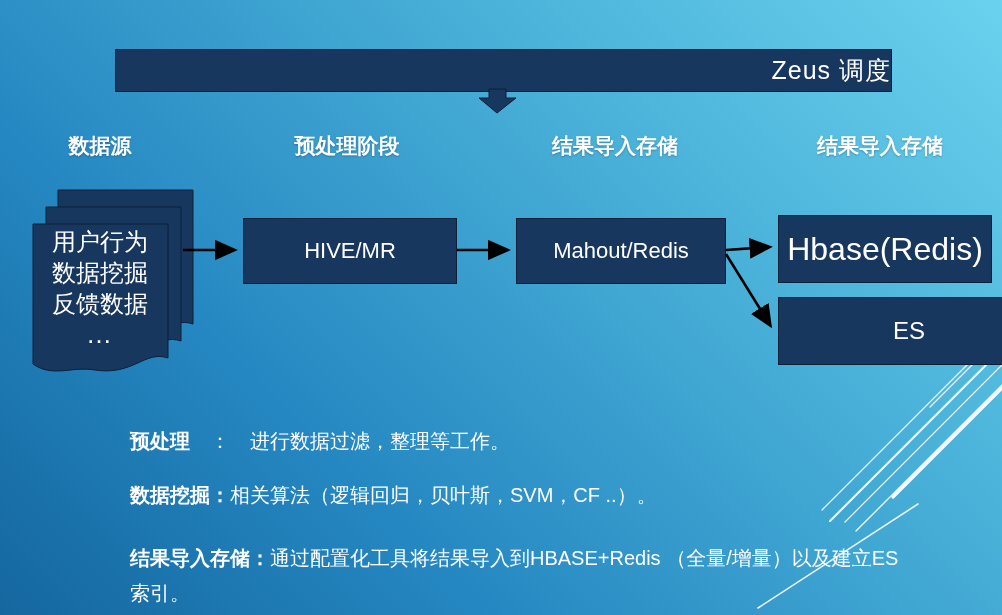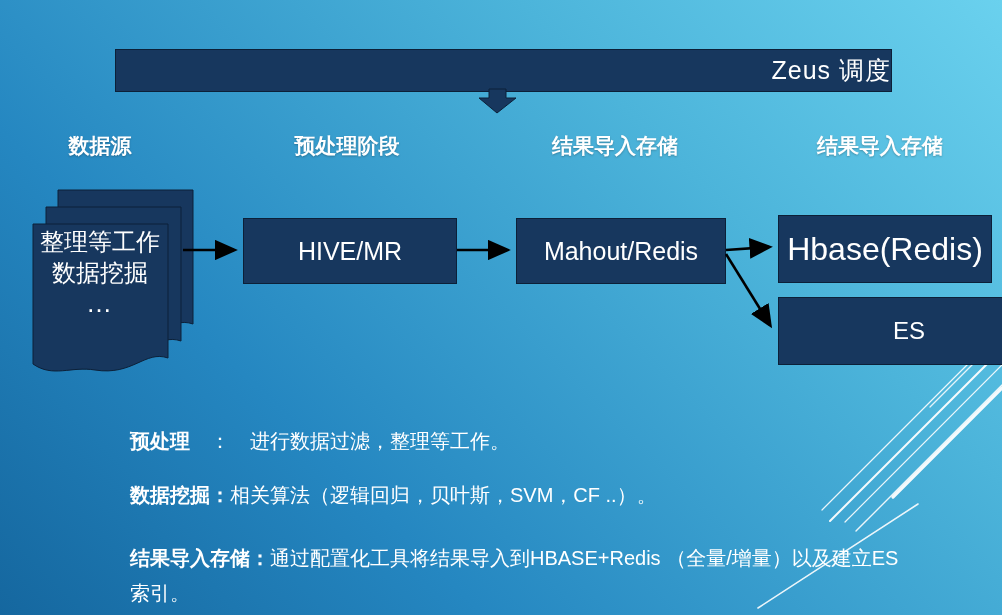--- a/index.html
+++ b/index.html
@@ -18,21 +18,21 @@
     font-size:25px;letter-spacing:1px;
   }
   .col-header{
     position:absolute;top:132px;height:26px;
     font-size:21px;font-weight:bold;text-align:center;
     text-shadow:0 1px 2px rgba(0,0,0,0.25);
   }
   .node{
     position:absolute;background:#17375e;border:1px solid #0c2038;
     display:flex;align-items:center;justify-content:center;
-    font-size:25px;
+    font-size:22px;
   }
   .stack-text{
     position:absolute;left:36px;top:226px;width:128px;
     text-align:center;font-size:24px;line-height:31px;
   }
   .stack-text .dots{font-size:26px;line-height:30px;letter-spacing:2px;}
   .overlay{position:absolute;left:0;top:0;pointer-events:none;}
   .notes{position:absolute;left:130px;top:424px;width:772px;}
   .note{font-size:20px;line-height:35px;color:#fff;}
   .note b{font-weight:bold;}
@@ -71,22 +71,23 @@
   <div class="col-header" style="left:780px;width:200px;">结果导入存储</div>
 
   <svg class="overlay" style="left:28px;top:186px;" width="170" height="194" viewBox="0 0 170 194">
     <g fill="#17375e" stroke="#0c2038" stroke-width="1">
       <path transform="translate(30,4)" d="M0,0 H135 V134 C112,126 100,152 62,146 C38,142 20,154 0,140 Z"></path>
       <path transform="translate(18,21)" d="M0,0 H135 V134 C112,126 100,152 62,146 C38,142 20,154 0,140 Z"></path>
       <path transform="translate(5,38)" d="M0,0 H135 V134 C112,126 100,152 62,146 C38,142 20,154 0,140 Z"></path>
     </g>
   </svg>
   <div class="stack-text">
-    <div>整理等工作</div>
+    <div>用户行为</div>
     <div>数据挖掘</div>
+    <div>反馈数据</div>
     <div class="dots">…</div>
   </div>
 
   <div class="node" style="left:243px;top:218px;width:212px;height:64px;">
     <span>HIVE/MR</span>
   </div>
   <div class="node" style="left:516px;top:218px;width:208px;height:64px;">
     <span>Mahout/Redis</span>
   </div>
   <div class="node" style="left:778px;top:215px;width:212px;height:66px;font-size:32px;">

